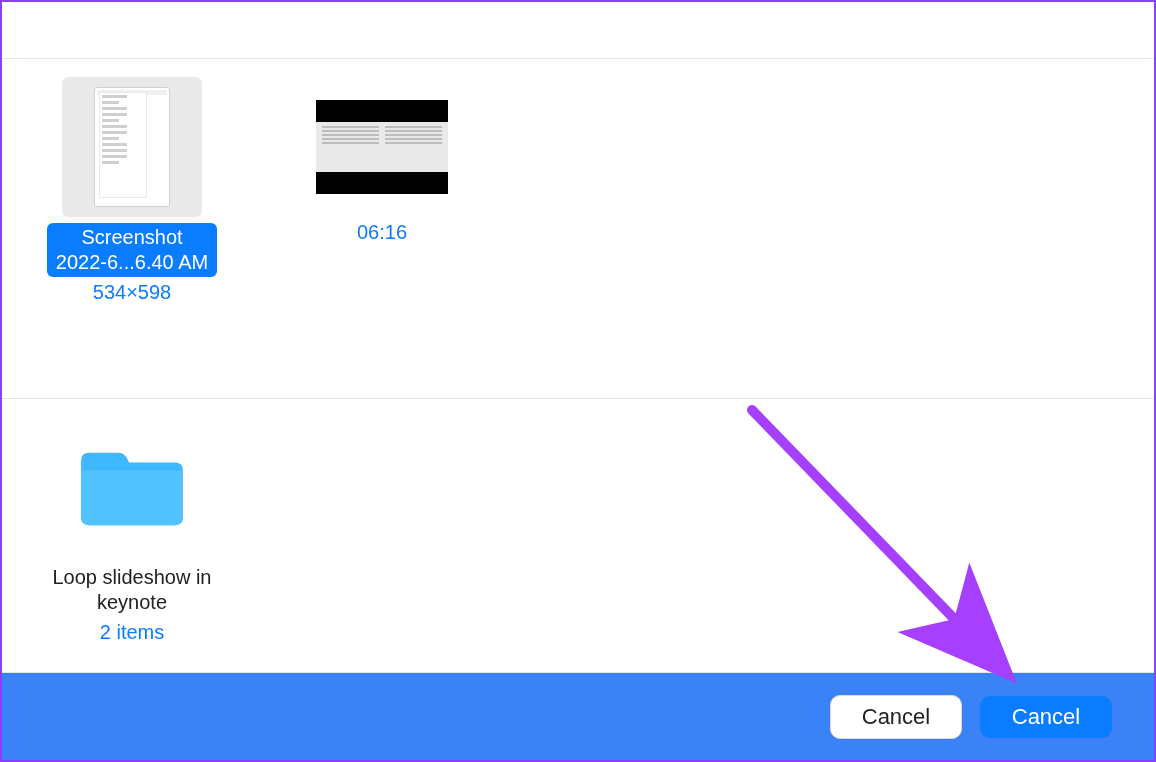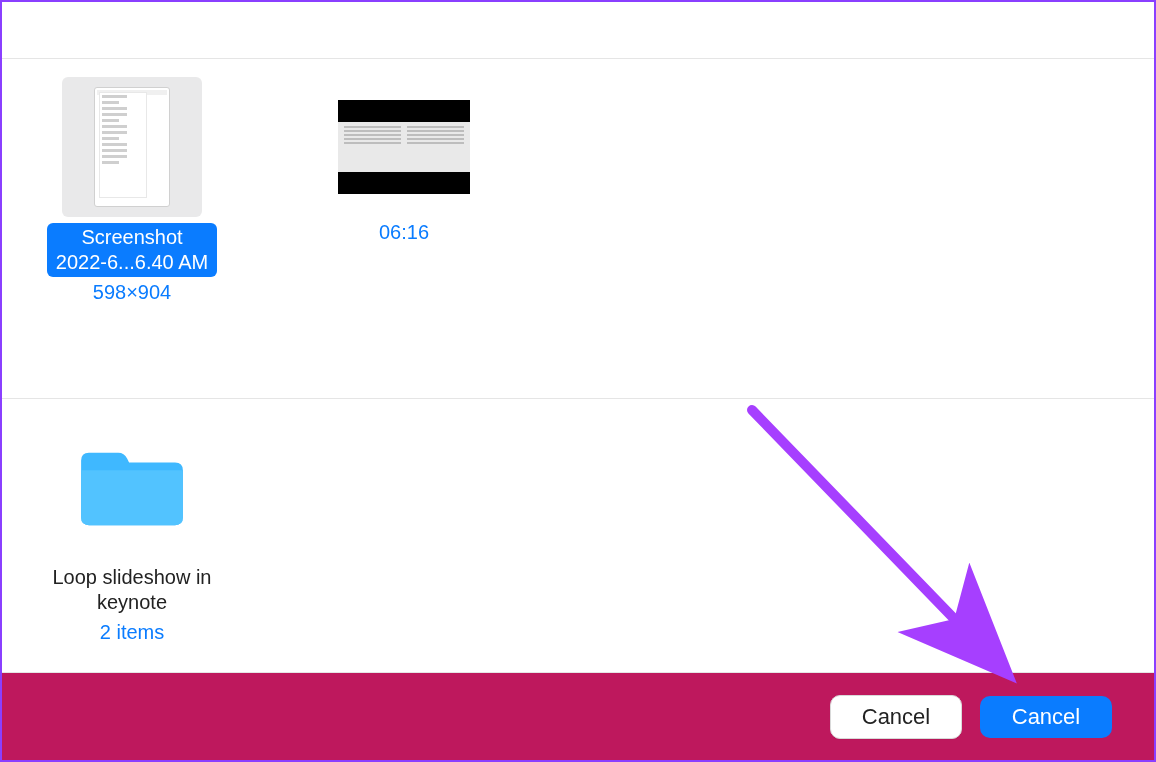--- a/index.html
+++ b/index.html
@@ -12,21 +12,21 @@
       position: relative;
       overflow: hidden;
     }
     .section {
       border-top: 1px solid #e5e5e5;
       padding: 18px 30px 14px 30px;
     }
     .section:first-child { border-top: 1px solid #e5e5e5; margin-top: 56px; }
     .grid {
       display: flex;
-      gap: 72px;
+      gap: 50px;
       align-items: flex-start;
     }
     .file-item {
       display: flex;
       flex-direction: column;
       align-items: center;
       width: 200px;
       cursor: pointer;
     }
     .thumb-wrap {
@@ -110,21 +110,21 @@
       font-size: 20px;
       color: #0a7cff;
       text-align: center;
     }
     .folder-icon svg { width: 118px; height: 92px; display: block; }
     .footer {
       position: absolute;
       left: 0; right: 0; bottom: 0;
       height: 88px;
       border-top: 1px solid #e5e5e5;
-      background: #be185d;
+      background: #3b82f6;
       display: flex;
       justify-content: flex-end;
       align-items: center;
       padding: 0 42px;
       gap: 18px;
     }
     .btn {
       font-size: 22px;
       padding: 8px 26px;
       border-radius: 10px;
@@ -190,21 +190,21 @@
                 <div class="line"></div>
               <div class="line"></div>
                 <div class="line"></div>
                 <div class="line short"></div>
             </div>
           </div>
         </div>
         <span class="file-name selected">
           <span>Screenshot</span><br><span>2022-6...6.40 AM</span>
         </span>
-        <span class="file-meta">598×904</span>
+        <span class="file-meta">534×598</span>
       </div>
 
       <div class="file-item">
         <div class="thumb-wrap">
           <div class="thumb-video">
             <div class="bar"></div>
             <div class="mid">
               <div class="col">
                 <div class="tline"></div>
                   <div class="tline"></div>

